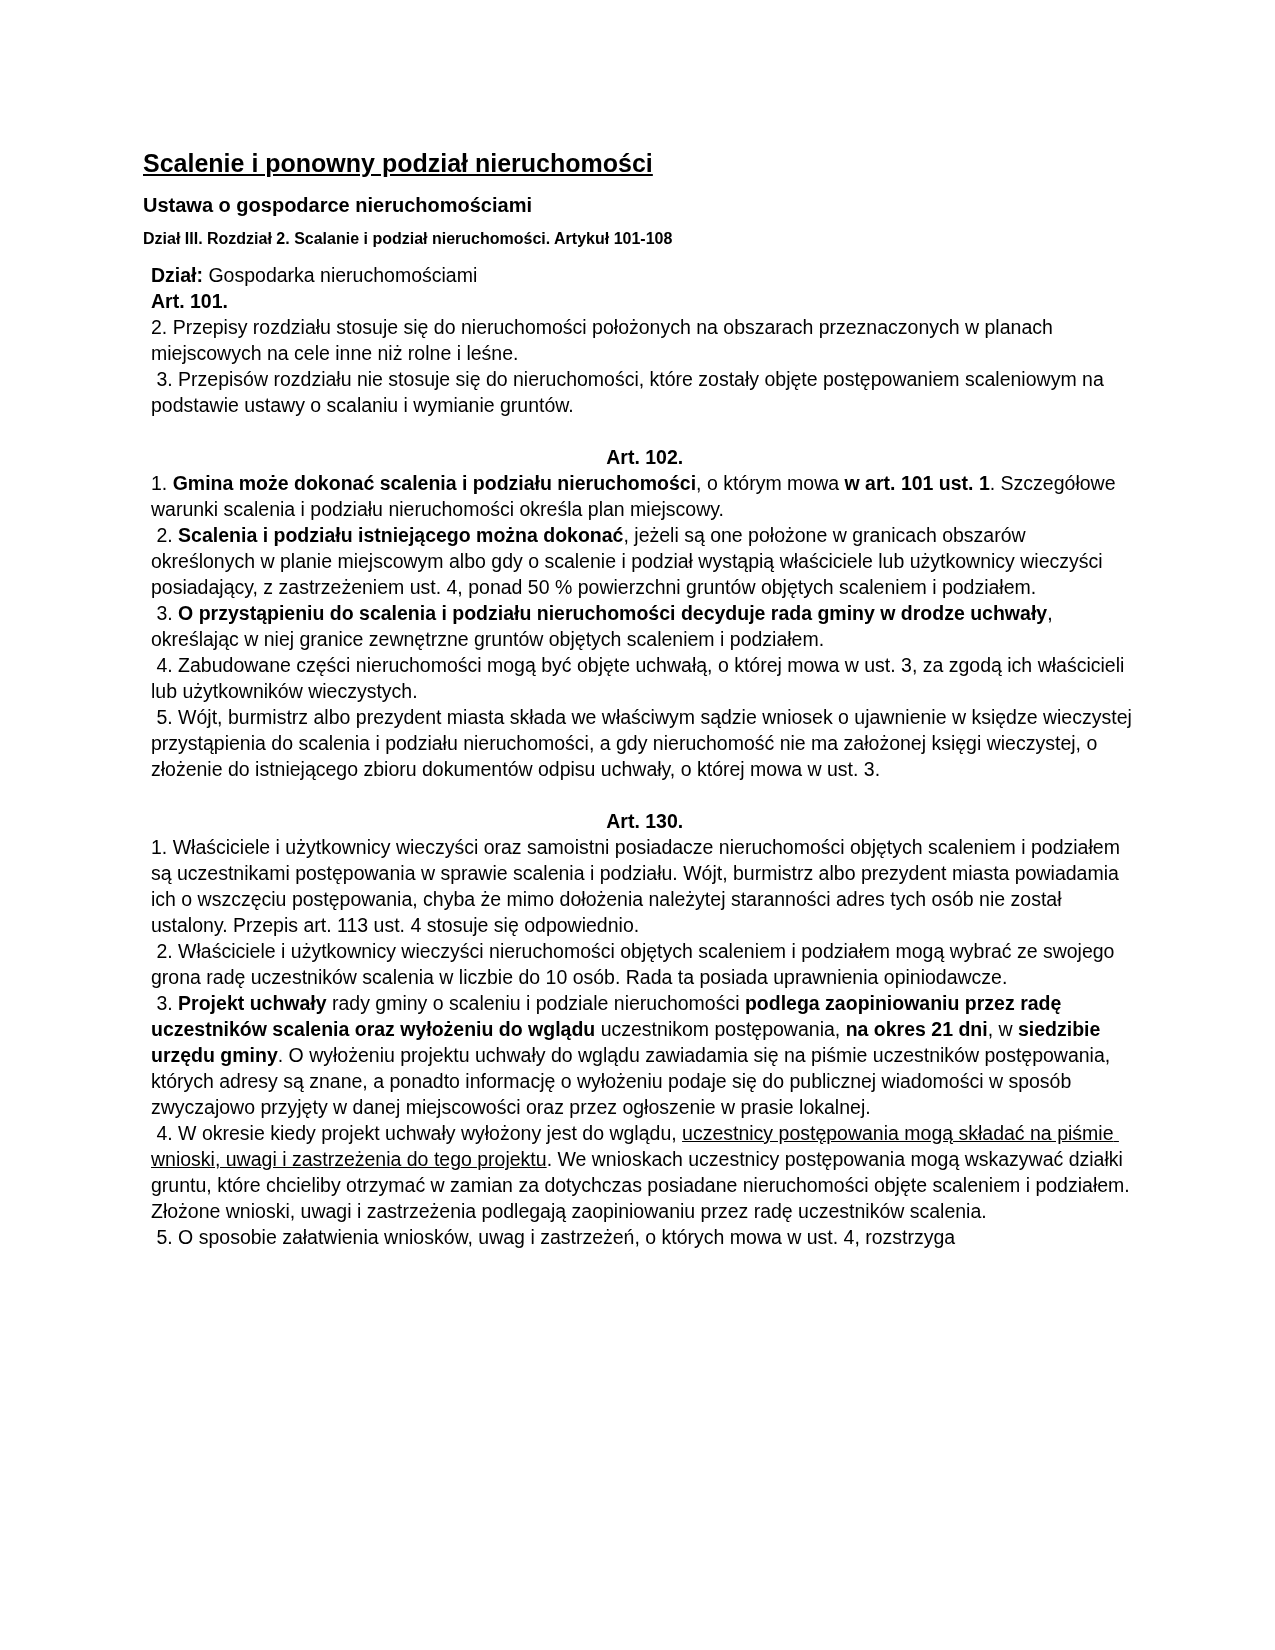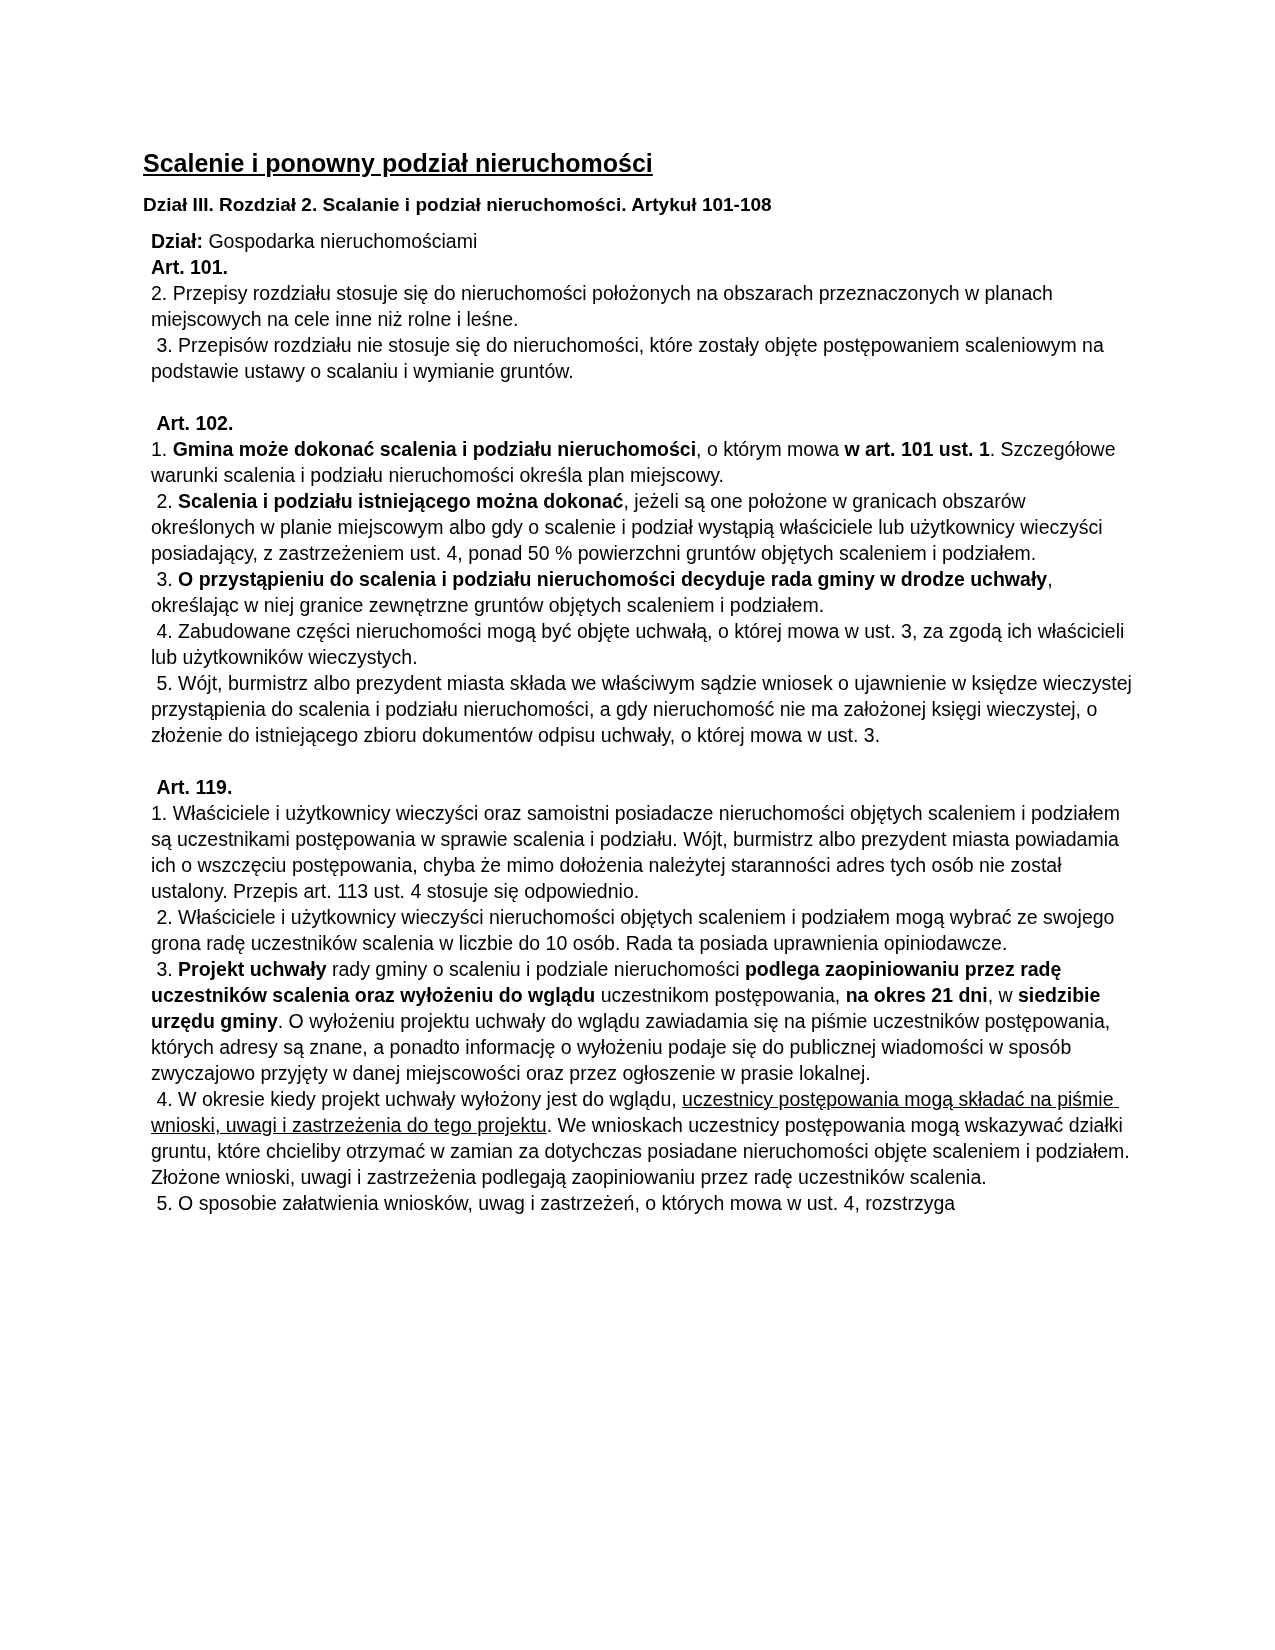--- a/index.html
+++ b/index.html
@@ -24,53 +24,54 @@
     text-decoration: underline;
     margin-bottom: 14px;
   }
   .doc-subtitle {
     font-size: 20px;
     line-height: 26px;
     font-weight: bold;
     margin-bottom: 8px;
   }
   .doc-heading {
-    font-size: 19px;
+    font-size: 16px;
     line-height: 26px;
     font-weight: bold;
     margin-bottom: 10px;
   }
   .para {
     font-size: 19.5px;
     line-height: 26px;
     white-space: pre-wrap;
     word-wrap: break-word;
     margin-left: 8px;
   }
-  .space-before { margin-top: 26px; }
+  .space-before { margin-top: 26px; text-align: center; }
   .seg-bold { font-weight: bold; }
   .seg-underline { text-decoration: underline; }
 </style>
 </head>
 <body>
 
 <div class="page">
   <h1 class="doc-title">Scalenie i ponowny podział nieruchomości</h1>
+  <h2 class="doc-subtitle">Ustawa o gospodarce nieruchomościami</h2>
   <h3 class="doc-heading">Dział III. Rozdział 2. Scalanie i podział nieruchomości. Artykuł 101-108</h3>
   <div id="doc-body">
       <p class="para"><span class="seg-bold">Dział:</span><span> Gospodarka nieruchomościami</span></p>
       <p class="para"><span class="seg-bold">Art. 101.</span></p>
       <p class="para"><span>2. Przepisy rozdziału stosuje się do nieruchomości położonych na obszarach przeznaczonych w planach miejscowych na cele inne niż rolne i leśne.</span></p>
       <p class="para"><span> 3. Przepisów rozdziału nie stosuje się do nieruchomości, które zostały objęte postępowaniem scaleniowym na podstawie ustawy o scalaniu i wymianie gruntów.</span></p>
       <p class="para space-before"><span class="seg-bold"> Art. 102.</span></p>
       <p class="para"><span>1. </span><span class="seg-bold">Gmina może dokonać scalenia i podziału nieruchomości</span><span>, o którym mowa </span><span class="seg-bold">w art. 101 ust. 1</span><span>. Szczegółowe warunki scalenia i podziału nieruchomości określa plan miejscowy.</span></p>
       <p class="para"><span> 2. </span><span class="seg-bold">Scalenia i podziału istniejącego można dokonać</span><span>, jeżeli są one położone w granicach obszarów określonych w planie miejscowym albo gdy o scalenie i podział wystąpią właściciele lub użytkownicy wieczyści posiadający, z zastrzeżeniem ust. 4, ponad 50 % powierzchni gruntów objętych scaleniem i podziałem.</span></p>
       <p class="para"><span> 3. </span><span class="seg-bold">O przystąpieniu do scalenia i podziału nieruchomości decyduje rada gminy w drodze uchwały</span><span>, określając w niej granice zewnętrzne gruntów objętych scaleniem i podziałem.</span></p>
       <p class="para"><span> 4. Zabudowane części nieruchomości mogą być objęte uchwałą, o której mowa w ust. 3, za zgodą ich właścicieli lub użytkowników wieczystych.</span></p>
       <p class="para"><span> 5. Wójt, burmistrz albo prezydent miasta składa we właściwym sądzie wniosek o ujawnienie w księdze wieczystej przystąpienia do scalenia i podziału nieruchomości, a gdy nieruchomość nie ma założonej księgi wieczystej, o złożenie do istniejącego zbioru dokumentów odpisu uchwały, o której mowa w ust. 3.</span></p>
-      <p class="para space-before"><span class="seg-bold"> Art. 119.</span></p>
+      <p class="para space-before"><span class="seg-bold"> Art. 130.</span></p>
       <p class="para"><span>1. Właściciele i użytkownicy wieczyści oraz samoistni posiadacze nieruchomości objętych scaleniem i podziałem są uczestnikami postępowania w sprawie scalenia i podziału. Wójt, burmistrz albo prezydent miasta powiadamia ich o wszczęciu postępowania, chyba że mimo dołożenia należytej staranności adres tych osób nie został ustalony. Przepis art. 113 ust. 4 stosuje się odpowiednio.</span></p>
       <p class="para"><span> 2. Właściciele i użytkownicy wieczyści nieruchomości objętych scaleniem i podziałem mogą wybrać ze swojego grona radę uczestników scalenia w liczbie do 10 osób. Rada ta posiada uprawnienia opiniodawcze.</span></p>
       <p class="para"><span> 3. </span><span class="seg-bold">Projekt uchwały</span><span> rady gminy o scaleniu i podziale nieruchomości </span><span class="seg-bold">podlega zaopiniowaniu przez radę uczestników scalenia oraz wyłożeniu do wglądu</span><span> uczestnikom postępowania, </span><span class="seg-bold">na okres 21 dni</span><span>, w </span><span class="seg-bold">siedzibie urzędu gminy</span><span>. O wyłożeniu projektu uchwały do wglądu zawiadamia się na piśmie uczestników postępowania, których adresy są znane, a ponadto informację o wyłożeniu podaje się do publicznej wiadomości w sposób zwyczajowo przyjęty w danej miejscowości oraz przez ogłoszenie w prasie lokalnej.</span></p>
       <p class="para"><span> 4. W okresie kiedy projekt uchwały wyłożony jest do wglądu, </span><span class="seg-underline">uczestnicy postępowania mogą składać na piśmie wnioski, uwagi i zastrzeżenia do tego projektu</span><span>. We wnioskach uczestnicy postępowania mogą wskazywać działki gruntu, które chcieliby otrzymać w zamian za dotychczas posiadane nieruchomości objęte scaleniem i podziałem. Złożone wnioski, uwagi i zastrzeżenia podlegają zaopiniowaniu przez radę uczestników scalenia.</span></p>
       <p class="para"><span> 5. O sposobie załatwienia wniosków, uwag i zastrzeżeń, o których mowa w ust. 4, rozstrzyga</span></p>
     </div>
 </div>
 
 </body></html>

